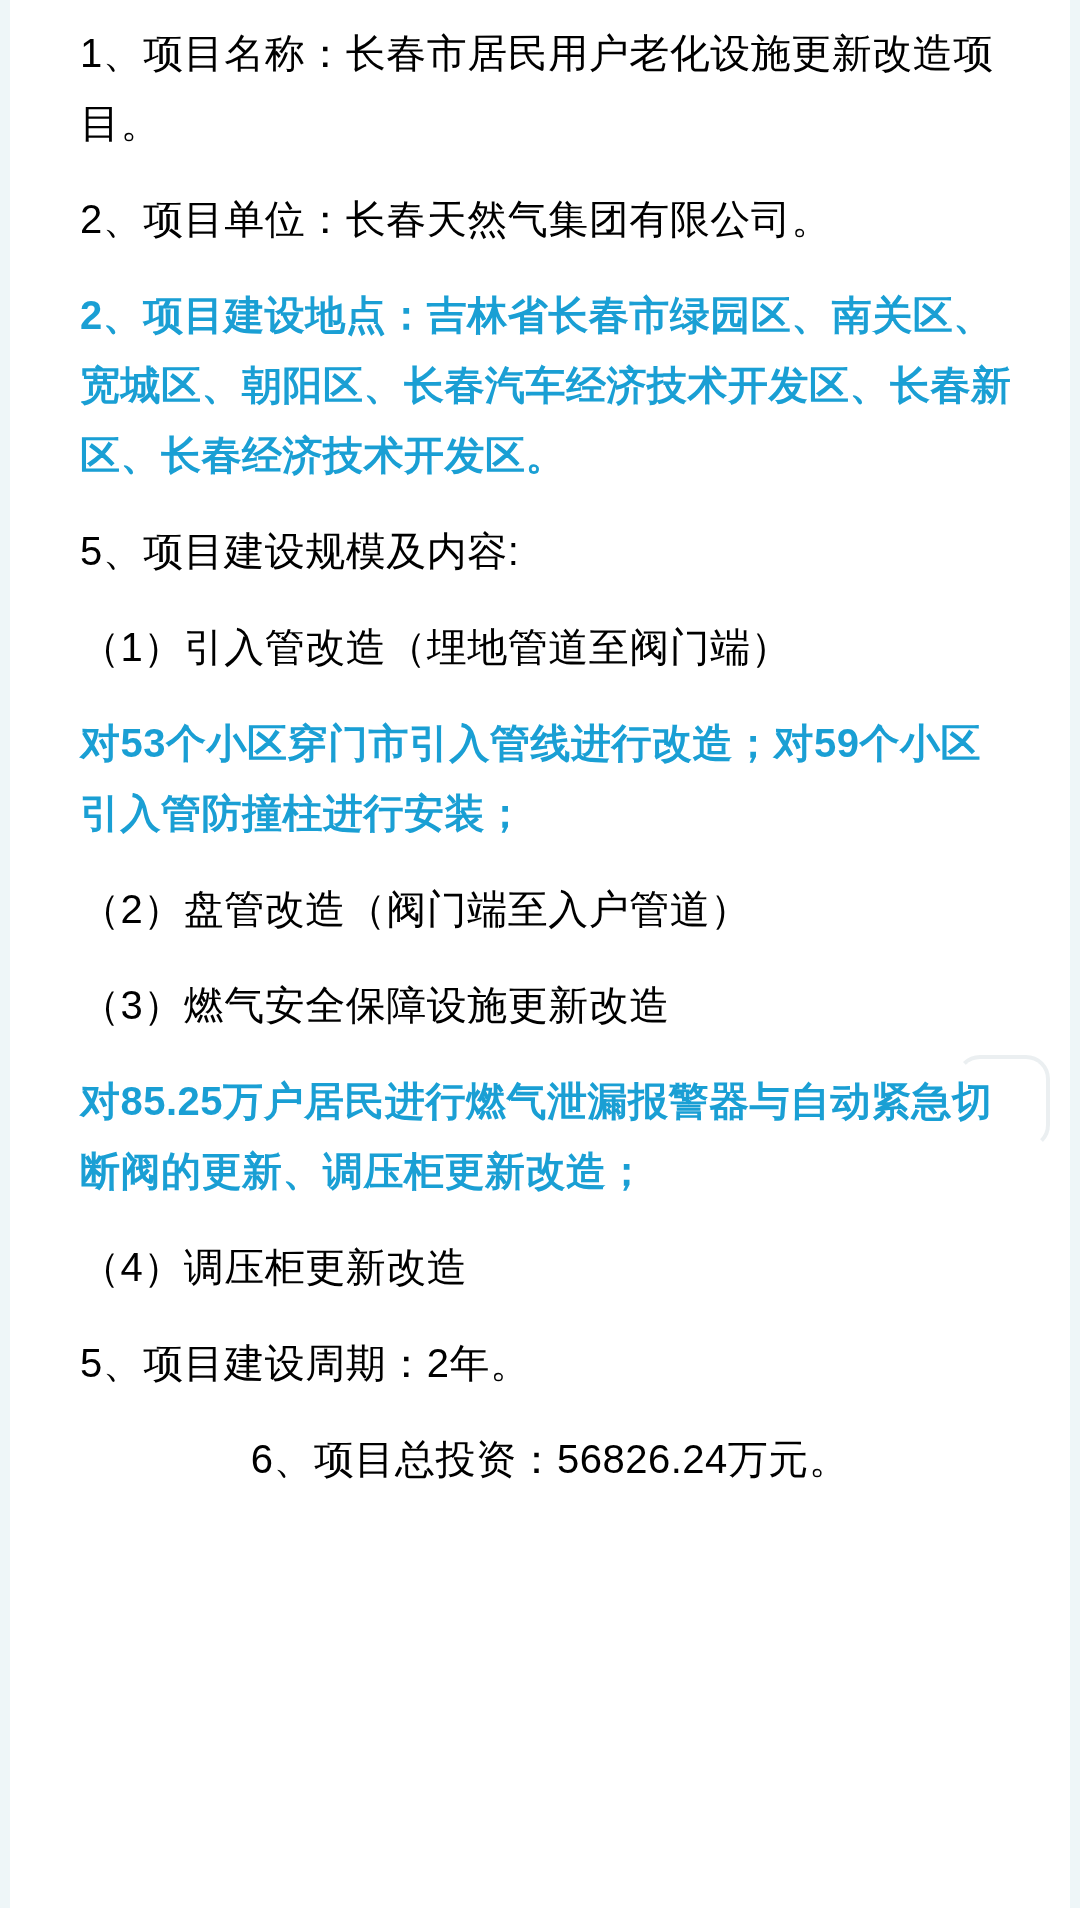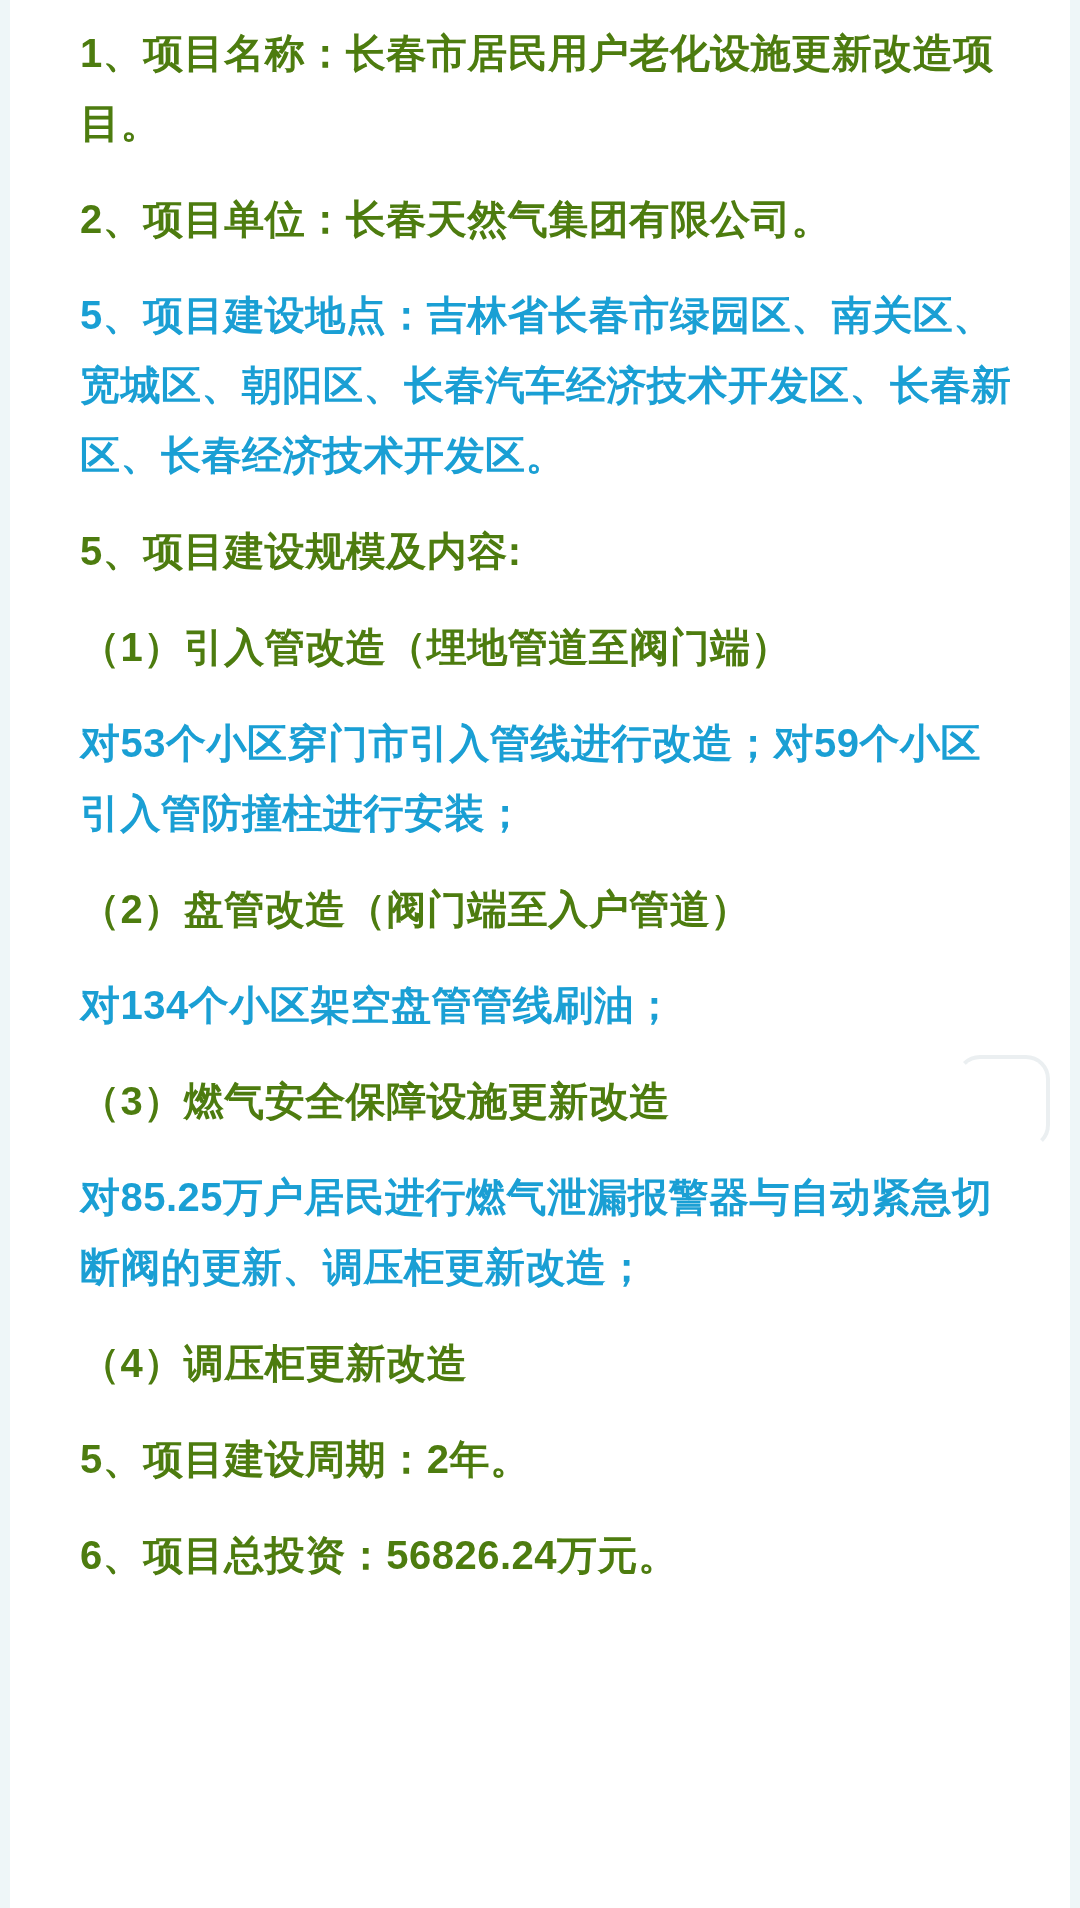--- a/index.html
+++ b/index.html
@@ -36,33 +36,34 @@
     position: relative;
     padding: 18px 60px 40px 80px;
     box-sizing: border-box;
   }
 
   .para {
     font-size: 40px;
     line-height: 1.75;
     letter-spacing: 0.5px;
     margin: 0 0 26px 0;
-    color: #4d7c0f;
-    font-weight: 700;
+    color: #000000;
+    font-weight: 400;
     word-break: break-all;
   }
   .para.highlight {
     color: #1a9fd4;
     font-weight: 700;
   }
   .para.sub {
     margin-left: 0;
   }
   .para.last {
     margin-bottom: 14px;
+    text-align: center;
   }
 
   
   .corner-mark {
     position: absolute;
     right: 30px;
     top: 1055px;
     width: 86px;
     height: 86px;
     border: 4px solid #e9eef0;
@@ -78,31 +79,30 @@
 <div class="page">
   <div class="edge-strip left"></div>
   <div class="edge-strip right"></div>
 
   <div class="content">
 
     <p class="para">1、项目名称：长春市居民用户老化设施更新改造项目。</p>
 
     <p class="para">2、项目单位：长春天然气集团有限公司。</p>
 
-    <p class="para highlight">5、项目建设地点：吉林省长春市绿园区、南关区、宽城区、朝阳区、长春汽车经济技术开发区、长春新区、长春经济技术开发区。</p>
+    <p class="para highlight">2、项目建设地点：吉林省长春市绿园区、南关区、宽城区、朝阳区、长春汽车经济技术开发区、长春新区、长春经济技术开发区。</p>
 
     <p class="para">5、项目建设规模及内容:</p>
 
     <p class="para sub">（1）引入管改造（埋地管道至阀门端）</p>
 
     <p class="para highlight">对53个小区穿门市引入管线进行改造；对59个小区引入管防撞柱进行安装；</p>
 
     <p class="para sub">（2）盘管改造（阀门端至入户管道）</p>
 
-    <p class="para highlight">对134个小区架空盘管管线刷油；</p>
 
     <p class="para sub">（3）燃气安全保障设施更新改造</p>
 
     <p class="para highlight">对85.25万户居民进行燃气泄漏报警器与自动紧急切断阀的更新、调压柜更新改造；</p>
 
     <p class="para sub">（4）调压柜更新改造</p>
 
 
     <p class="para">5、项目建设周期：2年。</p>
 

